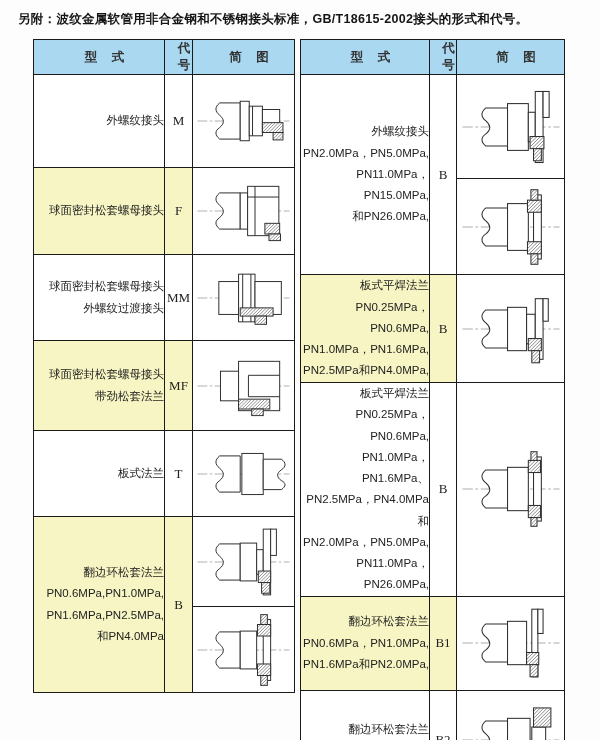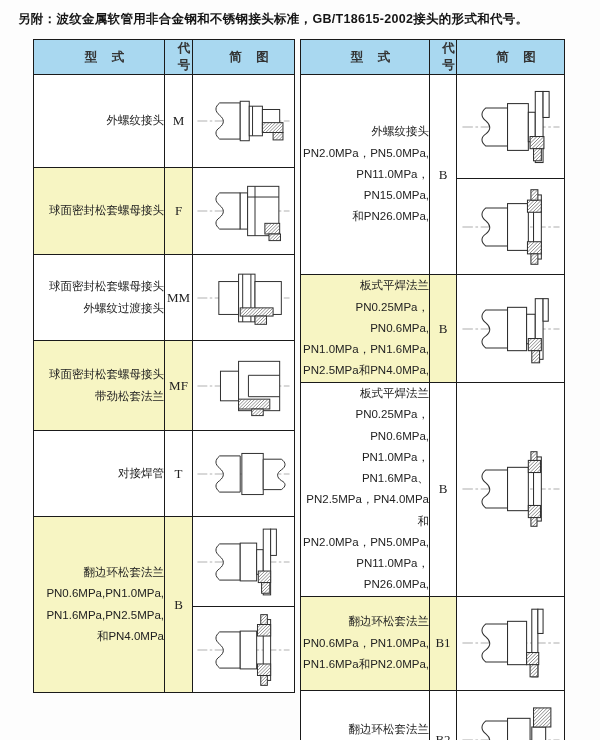--- a/index.html
+++ b/index.html
@@ -243,21 +243,21 @@
                   <line x1="70" y1="81" x2="78" y2="73"></line>
                   <line x1="74" y1="81" x2="82" y2="73"></line>
                   <line x1="78" y1="81" x2="86" y2="73"></line>
                   <line x1="82" y1="81" x2="90" y2="73"></line>
                 </g>
               </svg>
             </td>
           </tr>
           <tr style="height:86px">
             <td class="type" rowspan="1">
-              <div>对接焊管</div>
+              <div>板式法兰</div>
             </td>
             <td class="code" rowspan="1">T</td>
             <td class="diag">
               <svg viewBox="0 0 120 90" fill="none">
                 <line class="cl" x1="4" y1="45" x2="116" y2="45" stroke-dasharray="12 3 3 3"></line>
                 <path class="ln" fill="#fff" d="M56 23 H31 c-6 5 -6 10 0 15 c6 5 6 10 0 15 c-6 4 -6 9 0 14 H56 Z"></path>
                 <rect class="ln" fill="#fff" x="58" y="20" width="26" height="50"></rect>
                 <path class="ln" fill="#fff" d="M84 27 H106 c6 4 6 9 0 13 c-6 4 -6 9 0 13 c6 3 6 7 0 11 H84 Z"></path>
               </svg>
             </td>

